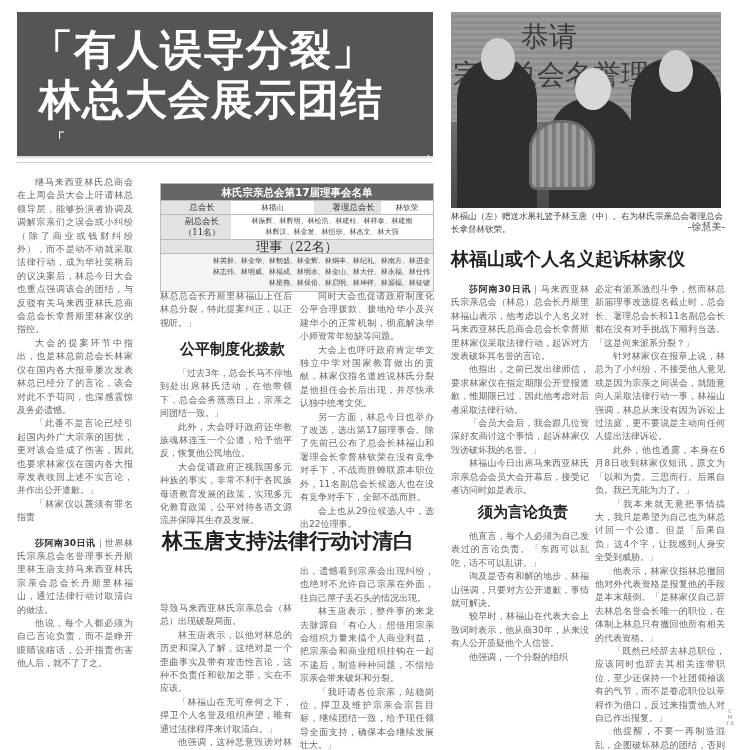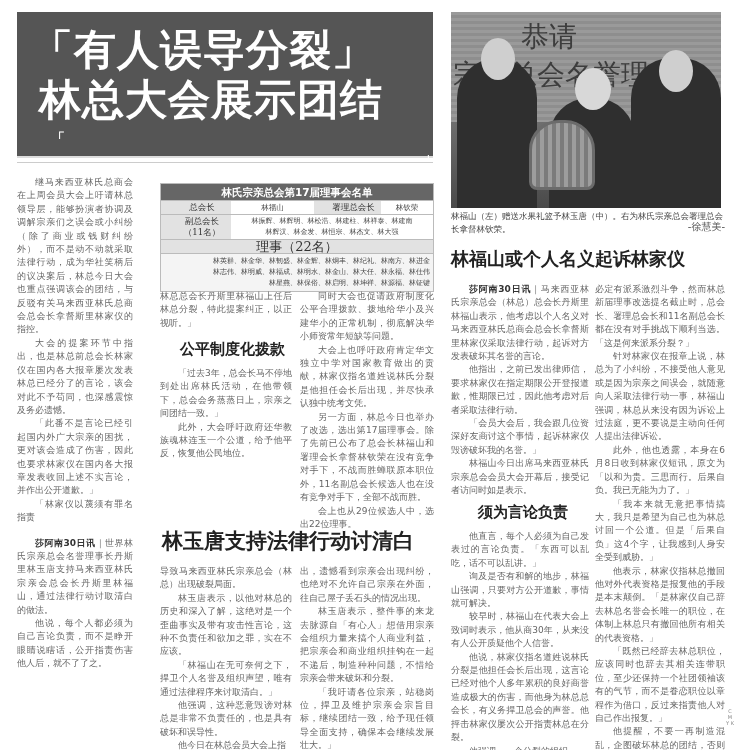--- a/index.html
+++ b/index.html
@@ -128,33 +128,34 @@
   </div>
 </div>
 
 <div class="col" style="left:160px;top:290px;width:132px;">
   <p style="text-indent:0;">林总总会长丹斯里林福山上任后林总分裂，特此提案纠正，以正视听。」</p>
 </div>
 <div class="sec-head" style="left:180px;top:340px;font-size:15px;">公平制度化拨款</div>
 <div class="col" style="left:160px;top:367px;width:132px;">
   <p>「过去3年，总会长马不停地到处出席林氏活动，在他带领下，总会会务蒸蒸日上，宗亲之间团结一致。」</p>
   <p>此外，大会呼吁政府还华教族魂林连玉一个公道，给予他平反，恢复他公民地位。</p>
+  <p>大会促请政府正视我国多元种族的事实，非常不利于各民族母语教育发展的政策，实现多元化教育政策，公平对待各语文源流并保障其生存及发展。</p>
 </div>
 
 <div class="col" style="left:300px;top:290px;width:134px;">
   <p>同时大会也促请政府制度化公平合理拨款、拨地给华小及兴建华小的正常机制，彻底解决华小师资常年短缺等问题。</p>
   <p>大会上也呼吁政府肯定华文独立中学对国家教育做出的贡献，林家仪指名道姓说林氏分裂是他担任会长后出现，并尽快承认独中统考文凭。</p>
   <p>另一方面，林总今日也举办了改选，选出第17届理事会。除了先前已公布了总会长林福山和署理会长拿督林钦荣在没有竞争对手下，不战而胜蝉联原本职位外，11名副总会长候选人也在没有竞争对手下，全部不战而胜。</p>
   <p>会上也从29位候选人中，选出22位理事。</p>
 </div>
 
 <div class="sec-head big-serif" style="left:162px;top:527px;font-size:21px;">林玉唐支持法律行动讨清白</div>
 
 <div class="col" style="left:160px;top:565px;width:132px;">
-  <p style="text-indent:0;">导致马来西亚林氏宗亲总会（林总）出现破裂局面。</p>
+  <p style="text-indent:0;margin-top:37px;">导致马来西亚林氏宗亲总会（林总）出现破裂局面。</p>
   <p>林玉唐表示，以他对林总的历史和深入了解，这绝对是一个歪曲事实及带有攻击性言论，这种不负责任和欲加之罪，实在不应该。</p>
   <p>「林福山在无可奈何之下，捍卫个人名誉及组织声望，唯有通过法律程序来讨取清白。」</p>
   <p>他强调，这种恶意毁谤对林总是非常不负责任的，也是具有破坏和误导性。</p>
   <p>他今日在林总会员大会上指</p>
 </div>
 <div class="col" style="left:300px;top:565px;width:134px;">
   <p style="text-indent:0;">出，遗憾看到宗亲会出现纠纷，也绝对不允许自己宗亲在外面，往自己屋子丢石头的情况出现。</p>
   <p>林玉唐表示，整件事的来龙去脉源自「有心人」想借用宗亲会组织力量来搞个人商业利益，把宗亲会和商业组织挂钩在一起不递后，制造种种问题，不惜给宗亲会带来破坏和分裂。</p>
   <p>「我吁请各位宗亲，站稳岗位，捍卫及维护宗亲会宗旨目标，继续团结一致，给予现任领导全面支持，确保本会继续发展壮大。」</p>
 </div>
@@ -165,21 +166,20 @@
   <p><span class="dateline">莎阿南30日讯</span><span>｜</span><span>马来西亚林氏宗亲总会（林总）总会长丹斯里林福山表示，他考虑以个人名义对马来西亚林氏总商会总会长拿督斯里林家仪采取法律行动，起诉对方发表破坏其名誉的言论。</span></p>
   <p>他指出，之前已发出律师信，要求林家仪在指定期限公开登报道歉，惟期限已过，因此他考虑对后者采取法律行动。</p>
   <p>「会员大会后，我会跟几位资深好友商讨这个事情，起诉林家仪毁谤破坏我的名誉。」</p>
   <p>林福山今日出席马来西亚林氏宗亲总会会员大会开幕后，接受记者访问时如是表示。</p>
 </div>
 <div class="sec-head" style="left:478px;top:503px;font-size:15px;">须为言论负责</div>
 <div class="col" style="left:451px;top:530px;width:138px;">
   <p>他直言，每个人必须为自己发表过的言论负责。「东西可以乱吃，话不可以乱讲。」</p>
   <p>询及是否有和解的地步，林福山强调，只要对方公开道歉，事情就可解决。</p>
   <p>较早时，林福山在代表大会上致词时表示，他从商30年，从来没有人公开质疑他个人信誉。</p>
-  <p>他说，林家仪指名道姓说林氏分裂是他担任会长后出现，这言论已经对他个人多年累积的良好商誉造成极大的伤害，而他身为林总总会长，有义务捍卫总会的声誉。他抨击林家仪屡次公开指责林总在分裂。</p>
   <p>他强调，一个分裂的组织</p>
 </div>
 
 <div class="col" style="left:595px;top:283px;width:130px;">
   <p style="text-indent:0;">必定有派系激烈斗争，然而林总新届理事改选提名截止时，总会长、署理总会长和11名副总会长都在没有对手挑战下顺利当选。「这是何来派系分裂？」</p>
   <p>针对林家仪在报章上说，林总为了小纠纷，不接受他人意见或是因为宗亲之间误会，就随意向人采取法律行动一事，林福山强调，林总从来没有因为诉讼上过法庭，更不要说是主动向任何人提出法律诉讼。</p>
   <p>此外，他也透露，本身在6月8日收到林家仪短讯，原文为「以和为贵。三思而行。后果自负。我已无能为力了。」</p>
   <p>「我本来就无意把事情搞大，我只是希望为自己也为林总讨回一个公道。但是「后果自负」这4个字，让我感到人身安全受到威胁。」</p>
   <p>他表示，林家仪指林总撤回他对外代表资格是报复他的手段是本末颠倒。「是林家仪自己辞去林总名誉会长唯一的职位，在体制上林总只有撤回他所有相关的代表资格。」</p>
   <p>「既然已经辞去林总职位，应该同时也辞去其相关连带职位，至少还保持一个社团领袖该有的气节，而不是眷恋职位以章程作为借口，反过来指责他人对自己作出报复。」</p>

